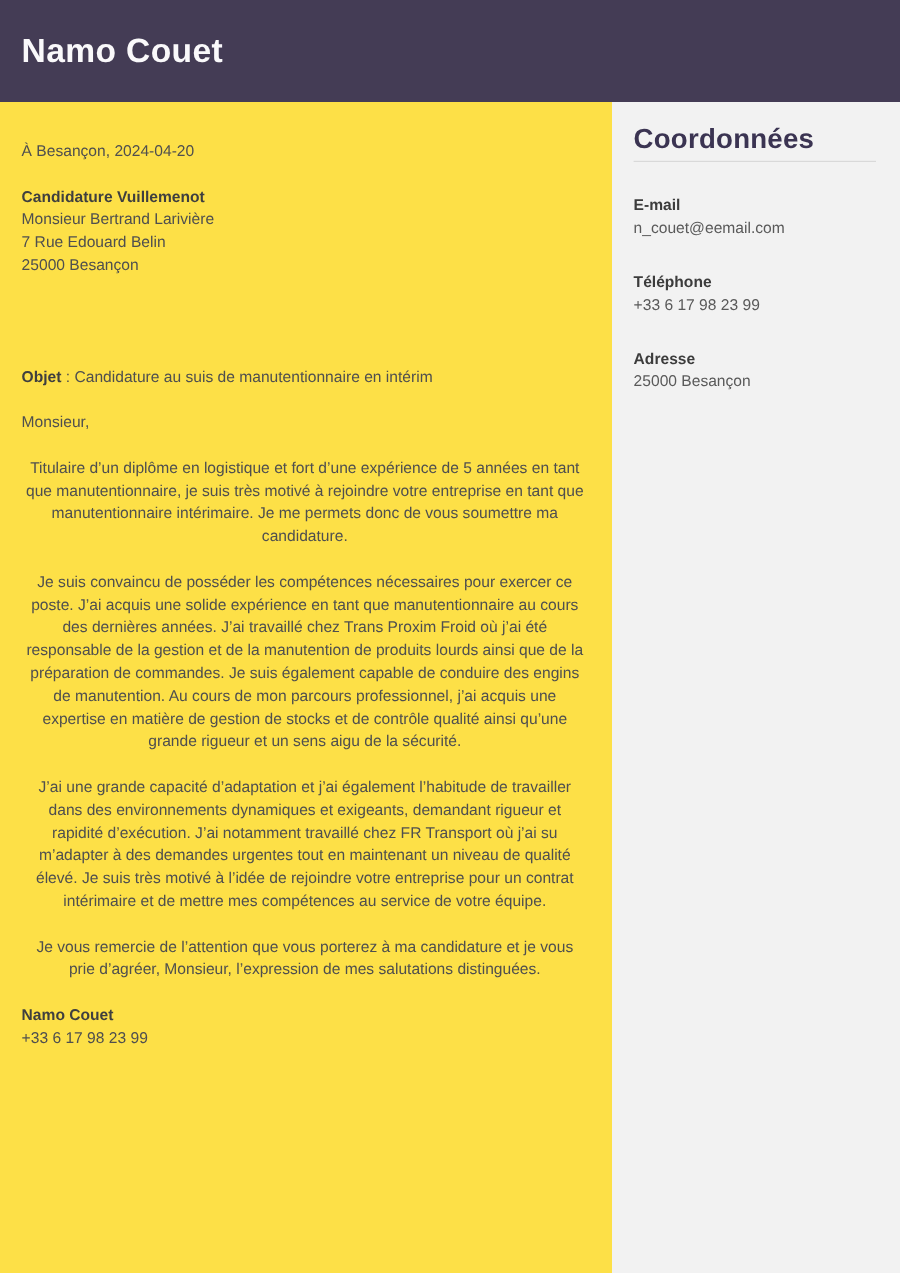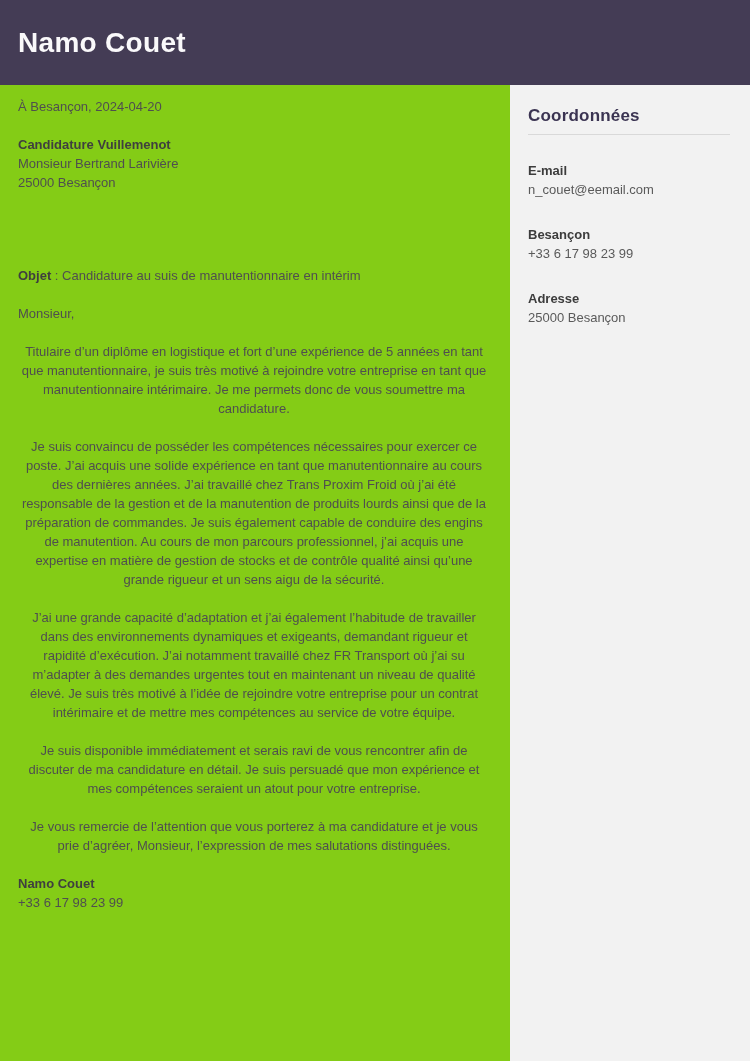--- a/index.html
+++ b/index.html
@@ -5,21 +5,21 @@
   * { margin: 0; padding: 0; box-sizing: border-box; }
   html, body { width: 750px; }
   body {
     font-family: "Liberation Sans", "DejaVu Sans", sans-serif;
     background: #ffffff;
   }
   .page {
     position: relative;
     width: 750px;
     height: 1061px;
-    background: #84cc16;
+    background: #fde047;
     overflow: hidden;
   }
   .header {
     height: 85px;
     background: #443c55;
     display: flex;
     align-items: center;
     padding-left: 18px;
   }
   .header h1 {
@@ -27,21 +27,21 @@
     font-size: 28px;
     font-weight: bold;
     letter-spacing: 0.3px;
   }
   .content-wrap {
     display: flex;
     height: 976px;
   }
   .main {
     width: 510px;
-    padding: 12px 20px 0 18px;
+    padding: 31px 20px 0 18px;
     color: #4f4f4f;
     font-size: 13px;
     line-height: 19px;
   }
   .main .date-line { margin: 0; }
   .recipient-block { margin-top: 19px; }
   .recipient-company { font-weight: bold; color: #3f3f3f; }
   .subject-line { margin-top: 74px; }
   .subject-label { font-weight: bold; color: #3f3f3f; }
   .salutation { margin-top: 19px; }
@@ -50,21 +50,21 @@
   .signature-name { font-weight: bold; color: #3f3f3f; }
   .sidebar {
     width: 240px;
     background: #f2f2f2;
     padding: 21px 20px 0 18px;
     font-size: 13px;
     line-height: 19px;
   }
   .sidebar-title {
     color: #3b3452;
-    font-size: 17px;
+    font-size: 23px;
     font-weight: bold;
     letter-spacing: 0.2px;
   }
   .sidebar-divider {
     border: none;
     border-top: 1px solid #d9d9d9;
     margin-top: 9px;
   }
   .sb-section { margin-top: 26px; }
   .sb-label { font-weight: bold; color: #3c3c3c; }
@@ -81,51 +81,51 @@
 
   <div class="content-wrap">
 
     <div class="main">
 
       <p class="date-line">À Besançon, 2024-04-20</p>
 
       <div class="recipient-block">
         <div class="recipient-company">Candidature Vuillemenot</div>
         <div>Monsieur Bertrand Larivière</div>
+        <div>7 Rue Edouard Belin</div>
         <div>25000 Besançon</div>
       </div>
 
       <p class="subject-line"><span class="subject-label">Objet</span><span> : Candidature au suis de manutentionnaire en intérim</span></p>
 
       <p class="salutation">Monsieur,</p>
 
       <p class="para">Titulaire d’un diplôme en logistique et fort d’une expérience de 5 années en tant que manutentionnaire, je suis très motivé à rejoindre votre entreprise en tant que manutentionnaire intérimaire. Je me permets donc de vous soumettre ma candidature.</p>
       <p class="para">Je suis convaincu de posséder les compétences nécessaires pour exercer ce poste. J’ai acquis une solide expérience en tant que manutentionnaire au cours des dernières années. J’ai travaillé chez Trans Proxim Froid où j’ai été responsable de la gestion et de la manutention de produits lourds ainsi que de la préparation de commandes. Je suis également capable de conduire des engins de manutention. Au cours de mon parcours professionnel, j’ai acquis une expertise en matière de gestion de stocks et de contrôle qualité ainsi qu’une grande rigueur et un sens aigu de la sécurité.</p>
       <p class="para">J’ai une grande capacité d’adaptation et j’ai également l’habitude de travailler dans des environnements dynamiques et exigeants, demandant rigueur et rapidité d’exécution. J’ai notamment travaillé chez FR Transport où j’ai su m’adapter à des demandes urgentes tout en maintenant un niveau de qualité élevé. Je suis très motivé à l’idée de rejoindre votre entreprise pour un contrat intérimaire et de mettre mes compétences au service de votre équipe.</p>
-      <p class="para">Je suis disponible immédiatement et serais ravi de vous rencontrer afin de discuter de ma candidature en détail. Je suis persuadé que mon expérience et mes compétences seraient un atout pour votre entreprise.</p>
       <p class="para">Je vous remercie de l’attention que vous porterez à ma candidature et je vous prie d’agréer, Monsieur, l’expression de mes salutations distinguées.</p>
 
       <div class="signature-block">
         <div class="signature-name">Namo Couet</div>
         <div>+33 6 17 98 23 99</div>
       </div>
 
     </div>
 
     <div class="sidebar">
       <div class="sidebar-title">Coordonnées</div>
       <hr class="sidebar-divider">
 
       <div class="sb-section">
         <div class="sb-label">E-mail</div>
         <div class="sb-value">n_couet@eemail.com</div>
       </div>
 
       <div class="sb-section">
-        <div class="sb-label">Besançon</div>
+        <div class="sb-label">Téléphone</div>
         <div class="sb-value">+33 6 17 98 23 99</div>
       </div>
 
       <div class="sb-section">
         <div class="sb-label">Adresse</div>
         <div class="sb-value">25000 Besançon</div>
       </div>
     </div>
 
   </div>

